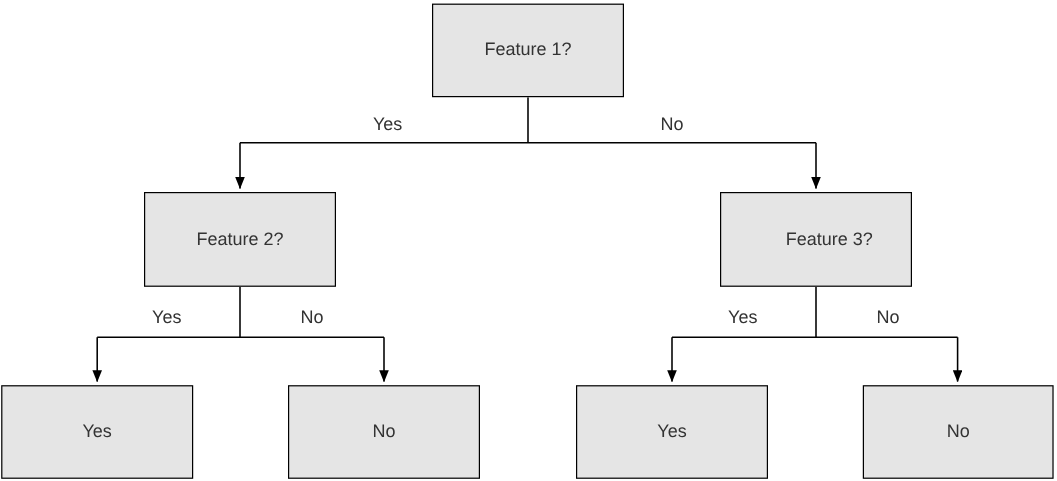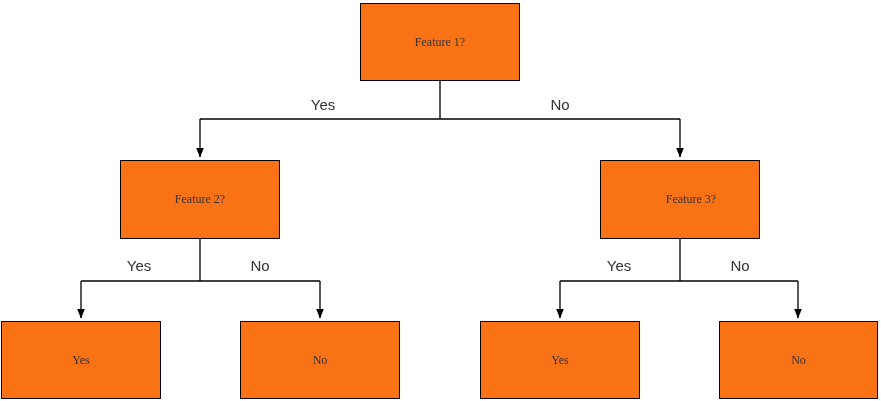--- a/index.html
+++ b/index.html
@@ -19,29 +19,28 @@
     position: absolute;
     left: 0;
     top: 0;
     width: 881px;
     height: 401px;
   }
   .node {
     position: absolute;
     box-sizing: border-box;
     border: 1.3px solid #000000;
-    background: #f97316;
+    background: #e5e5e5;
     display: flex;
     align-items: center;
     justify-content: center;
-    font-size: 12px;
+    font-size: 15px;
     color: #333333;
     line-height: 1.2;
     text-align: center;
-    font-family: Liberation Serif, serif;
   }
   .edge-label {
     position: absolute;
     transform: translate(-50%, -50%);
     font-size: 15px;
     color: #333333;
     background: #ffffff;
     padding: 0 3px;
     white-space: nowrap;
   }

